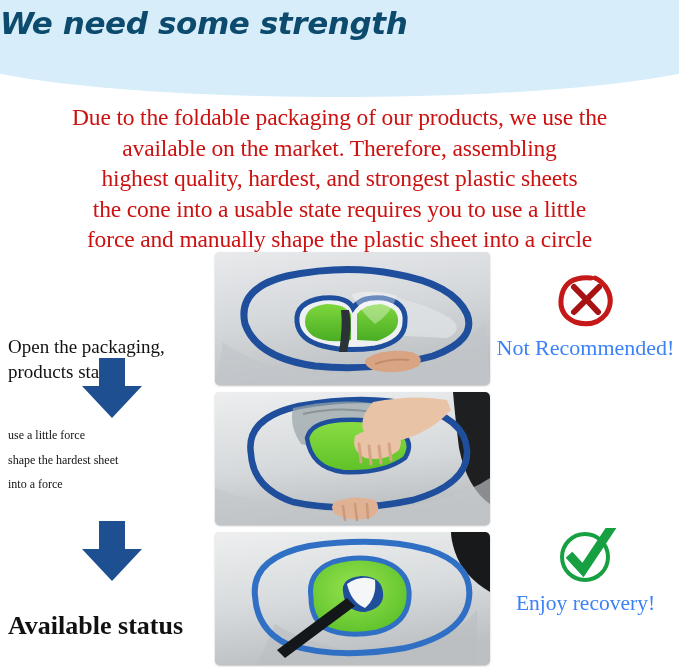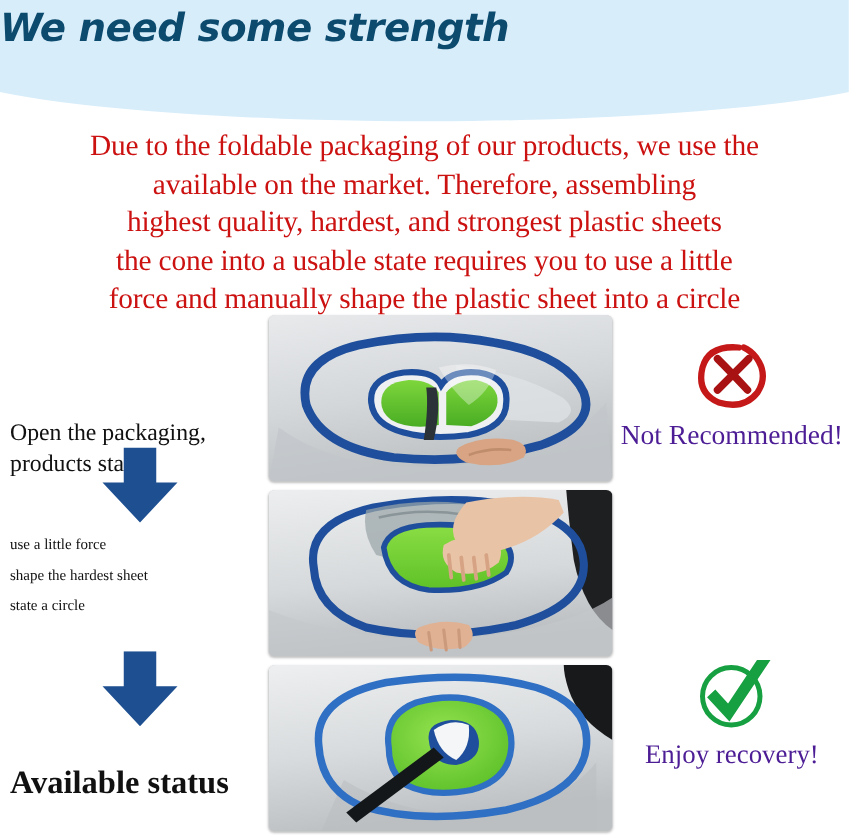--- a/index.html
+++ b/index.html
@@ -121,21 +121,21 @@
     width: 62px;
     height: 58px;
     margin: 0 auto;
   }
   .verdict-icon svg { display: block; width: 100%; height: 100%; }
   .verdict-text {
     margin-top: 4px;
     font-family: "Liberation Serif", serif;
     font-size: 22px;
     line-height: 27px;
-    color: #4c1d95;
+    color: #3b82f6;
     white-space: nowrap;
   }
   #verdict-good .verdict-text { font-size: 21.5px; }
 </style>
 </head>
 <body>
 
 <div id="header-banner">
   <div id="header-bg"></div>
   <div id="header-text">
@@ -152,21 +152,21 @@
 </div>
 
 <div class="left-label" id="label-step-1">
   <span>Open the packaging,</span>
   <span>products state</span>
 </div>
 
 <div class="left-label" id="label-step-2">
   <span>use a little force</span>
   <span>shape the hardest sheet</span>
-  <span>state a circle</span>
+  <span>into a force</span>
 </div>
 
 <div class="left-label" id="label-step-3">
   <span>Available status</span>
 </div>
 
 <div class="arrow-down" id="arrow-1">
   <svg viewBox="0 0 92 62" xmlns="http://www.w3.org/2000/svg">
     <polygon points="33,0 59,0 59,28 76,28 46,60 16,28 33,28" fill="#1d4f91"></polygon>
   </svg>

